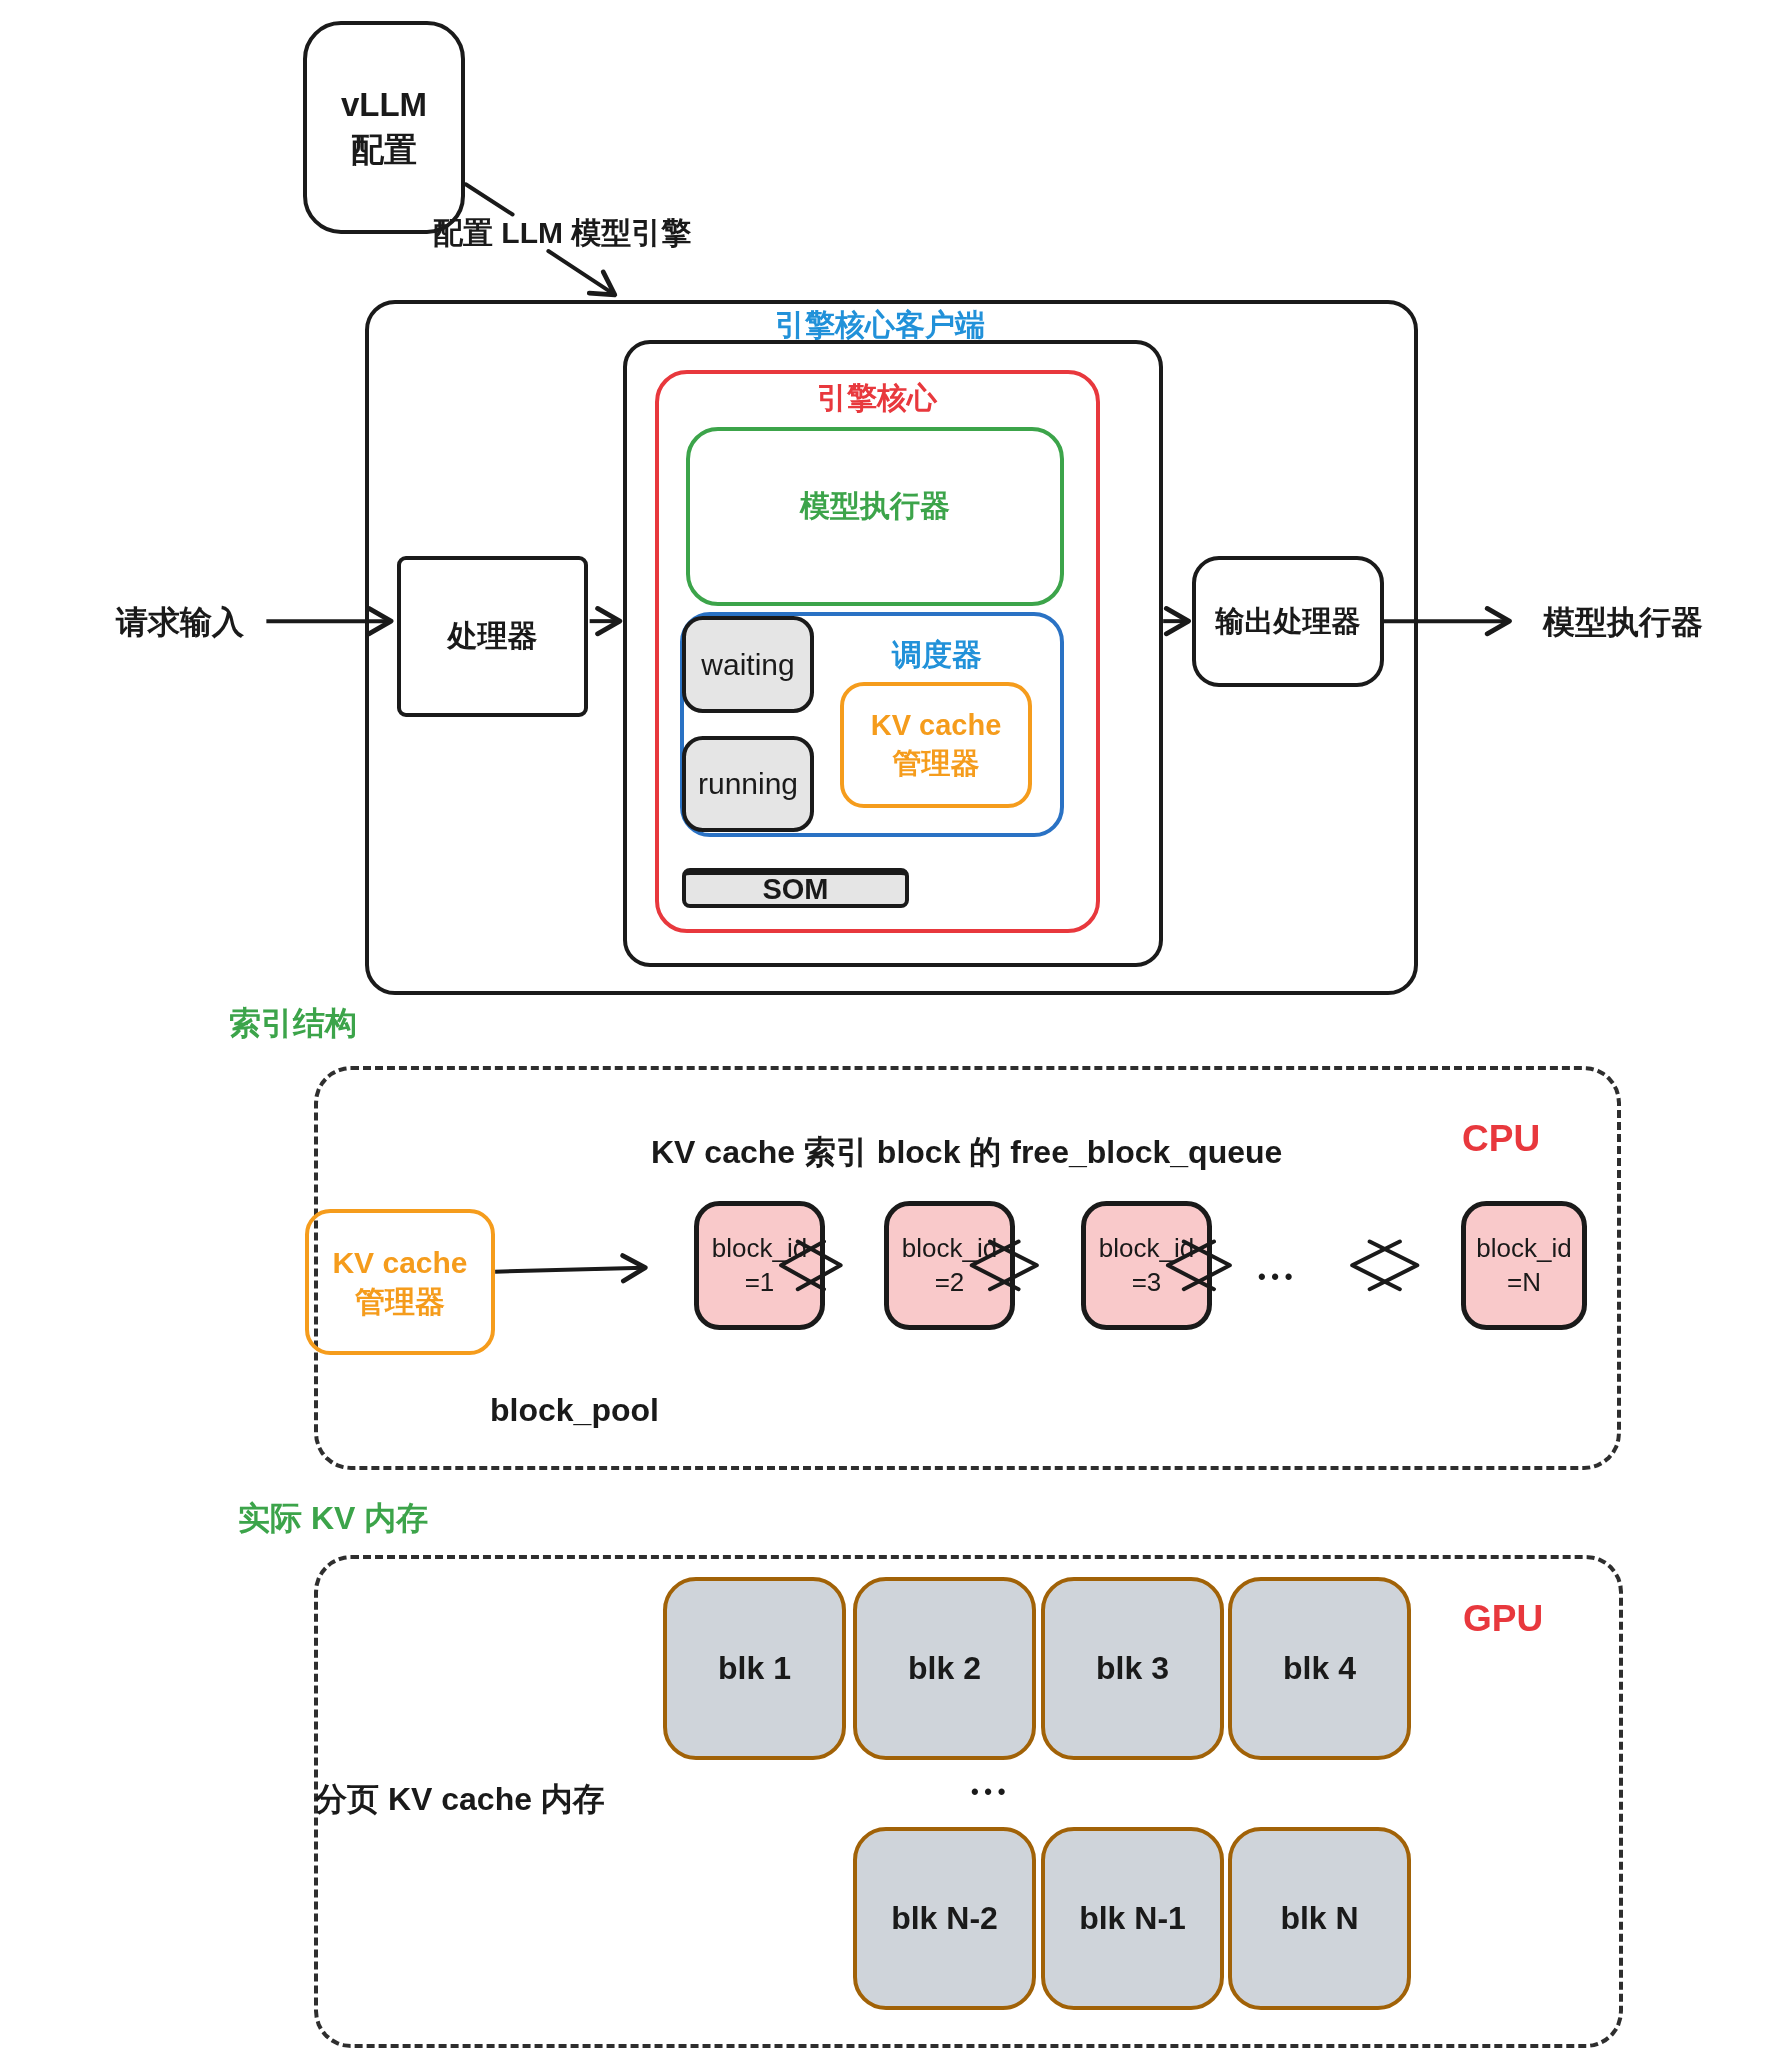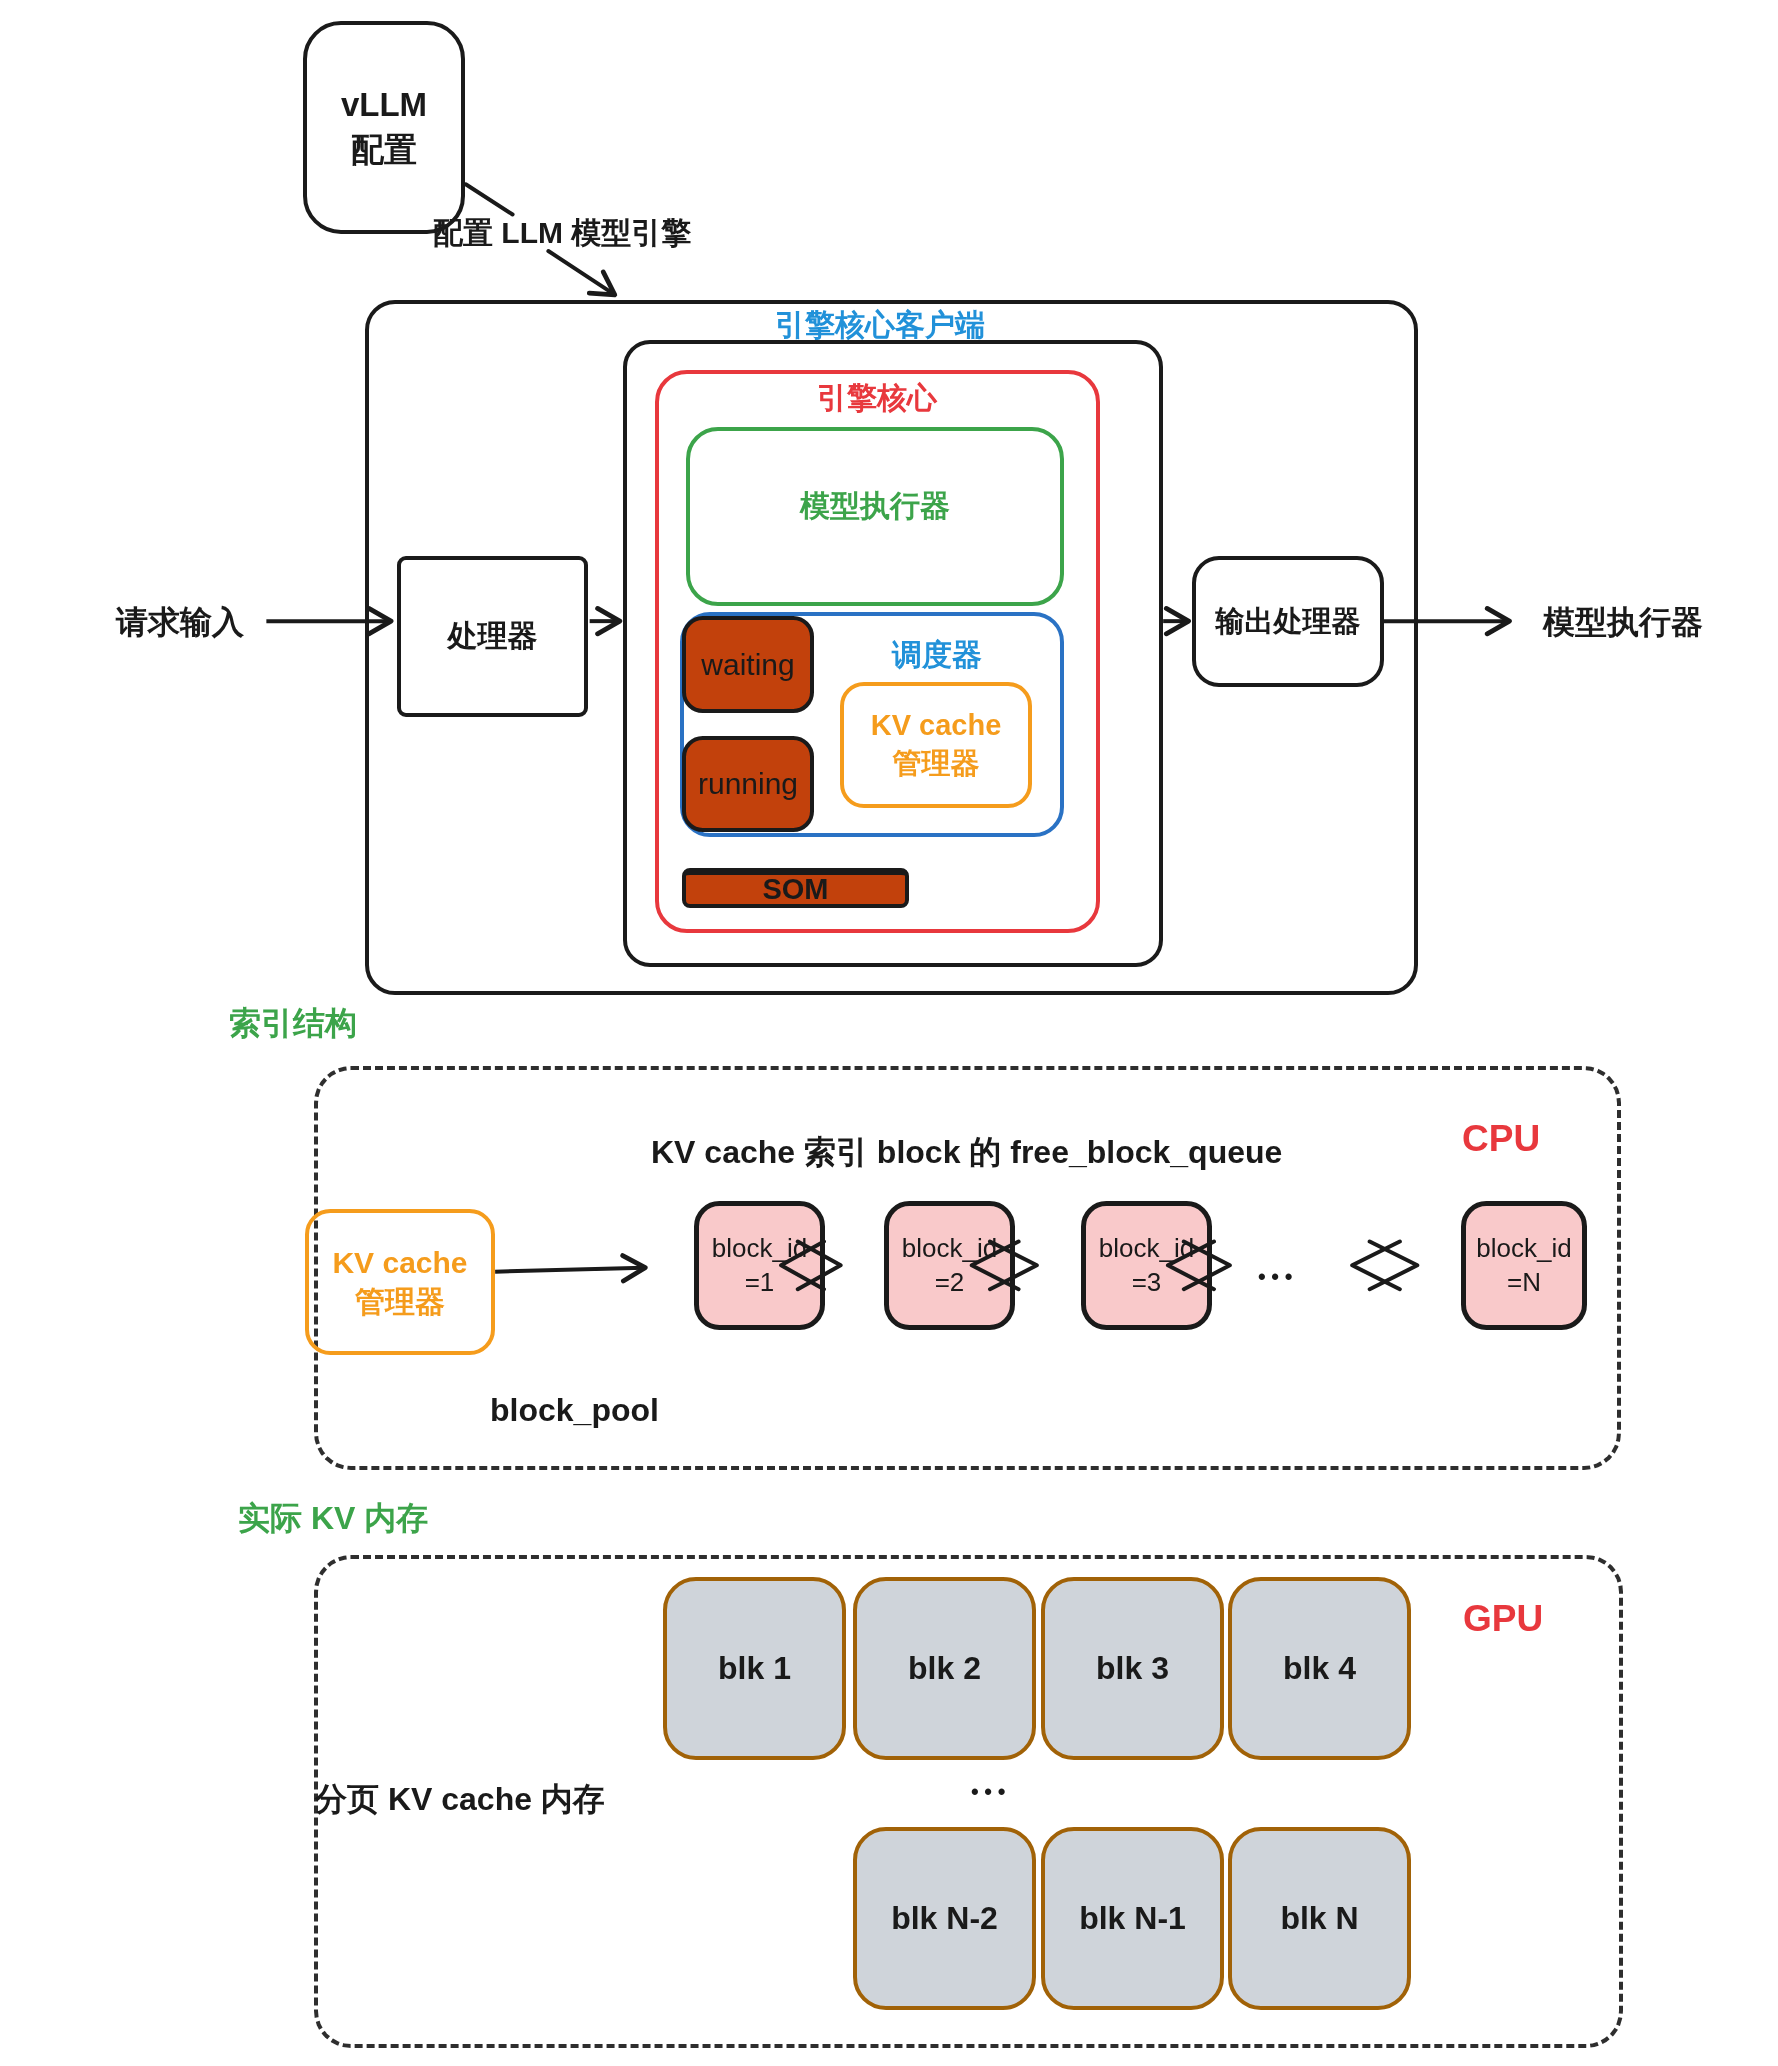--- a/index.html
+++ b/index.html
@@ -15,21 +15,21 @@
   .red{color:#e8383d;}
   .green{color:#3ca44a;}
   .orange{color:#f59c1c;}
   .border-red{border-color:#e8383d;}
   .border-green{border-color:#3ca44a;}
   .border-blue{border-color:#2a72c4;}
   .border-orange{border-color:#f59c1c;}
   .dashed{border:4px dashed #2e2e2e;border-radius:37px;background:transparent;}
   .pink{background:#f9c9ca;border:5.6px solid #1a1a1a;border-radius:25.4px;}
   .gray{background:#cfd4da;border:4px solid #a16207;border-radius:33px;}
-  .whitefill{background:#c2410c;text-align:right;}
+  .whitefill{background:#e5e5e5;text-align:right;}
   .ellipsis{font-size:22px;font-weight:700;letter-spacing:5.6px;color:#1a1a1a;transform:translate(-50%,-50%);}
   svg.overlay{position:absolute;left:0;top:0;pointer-events:none;z-index:40;}
 </style>
 </head>
 <body>
 
 <div class="canvas">
 
   <div class="box cbox col" style="left:303px;top:21.4px;width:162px;height:213px;border-radius:38px;font-size:33px;line-height:1.35;">
     <div class="w6">vLLM</div>

